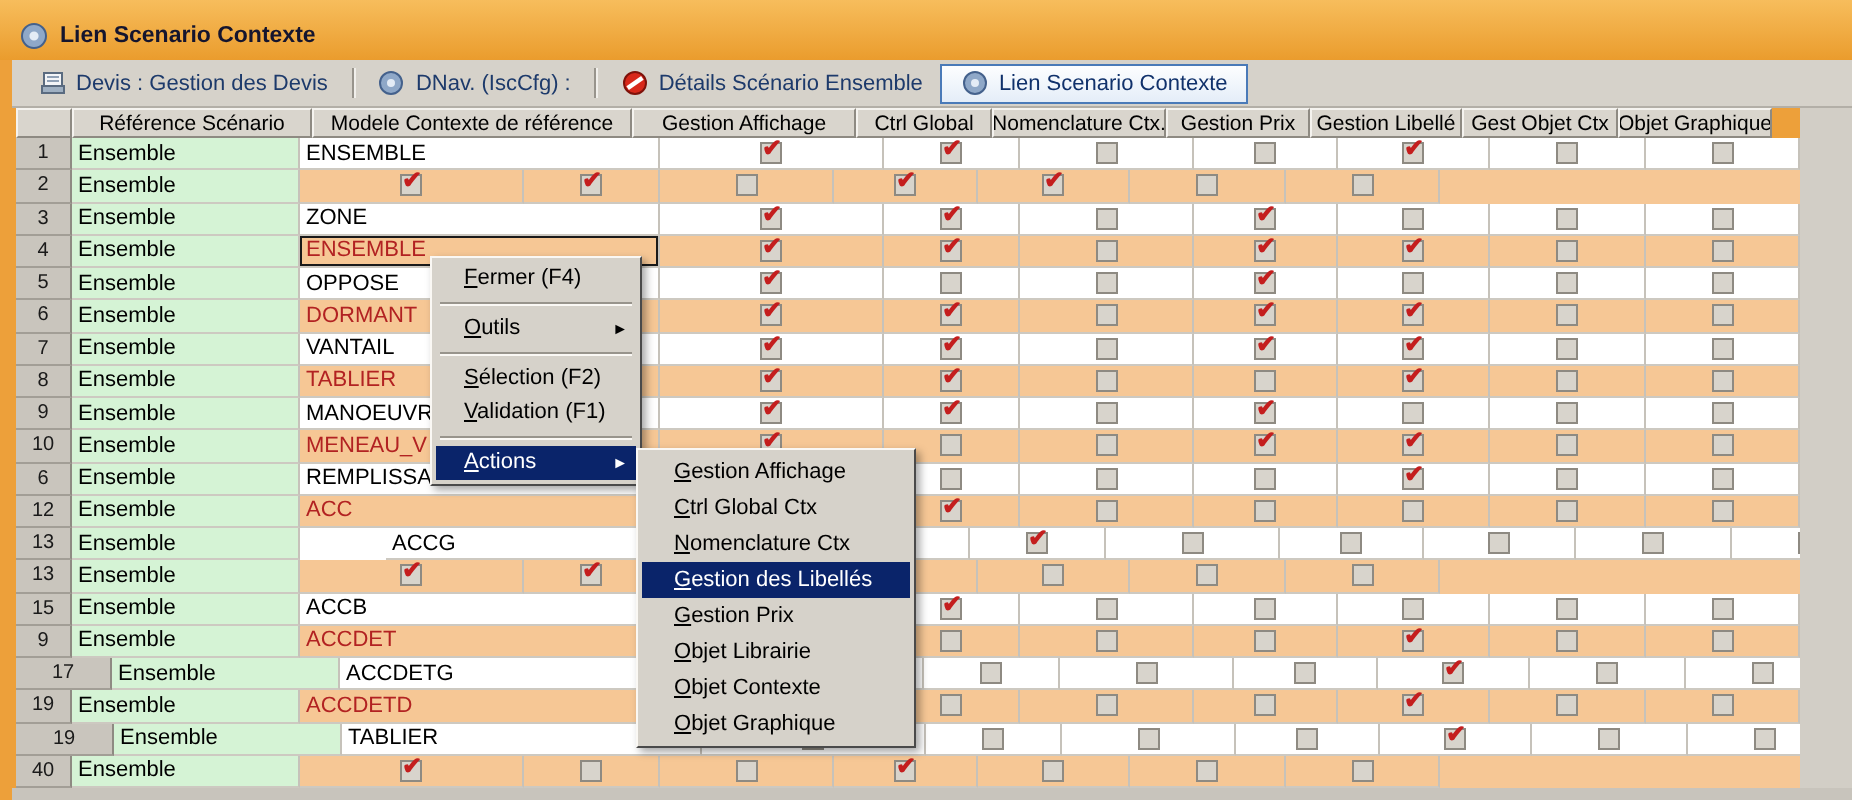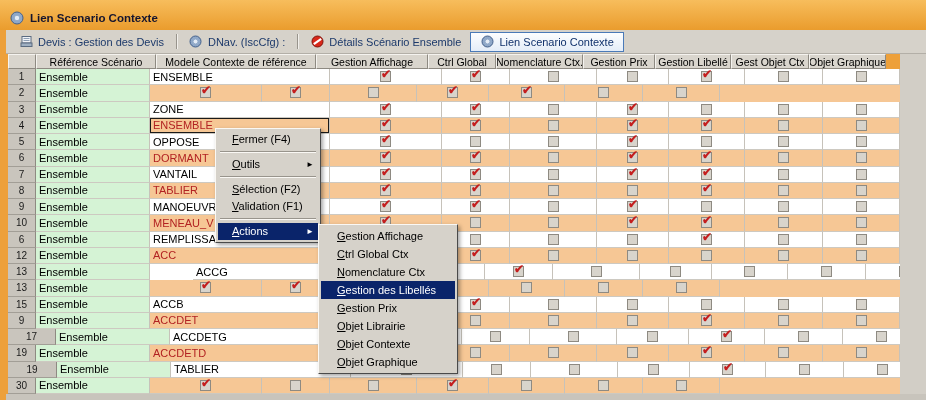--- a/index.html
+++ b/index.html
@@ -748,21 +748,21 @@
           </span>
         </div>
         <div class="gcell checkcell" style="width: 78px;">
           <span class="cb"></span>
         </div>
         <div class="gcell checkcell" style="width: 77px;">
           <span class="cb"></span>
         </div>
       </div>
       <div class="grow zebra">
-        <div class="gcell rownum" style="width: 28px;">30</div>
+        <div class="gcell rownum" style="width: 28px;">40</div>
         <div class="gcell ref" style="width: 114px;">Ensemble</div>
         <div class="gcell checkcell" style="width: 112px;">
           <span class="cb">
             <span class="ck">✔</span>
           </span>
         </div>
         <div class="gcell checkcell" style="width: 68px;">
           <span class="cb"></span>
         </div>
         <div class="gcell checkcell" style="width: 87px;">

